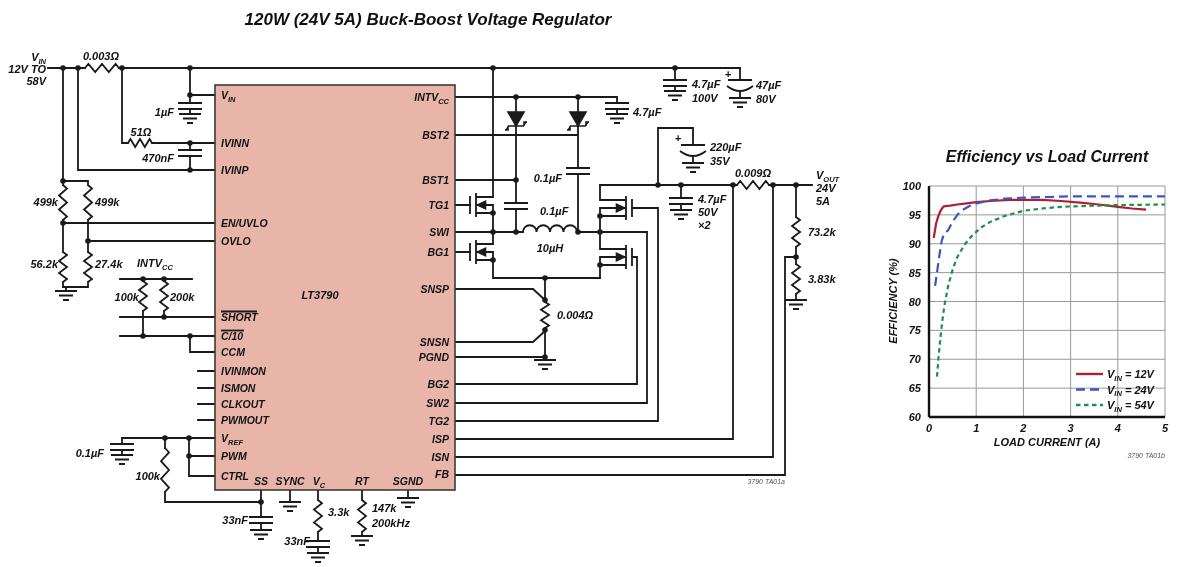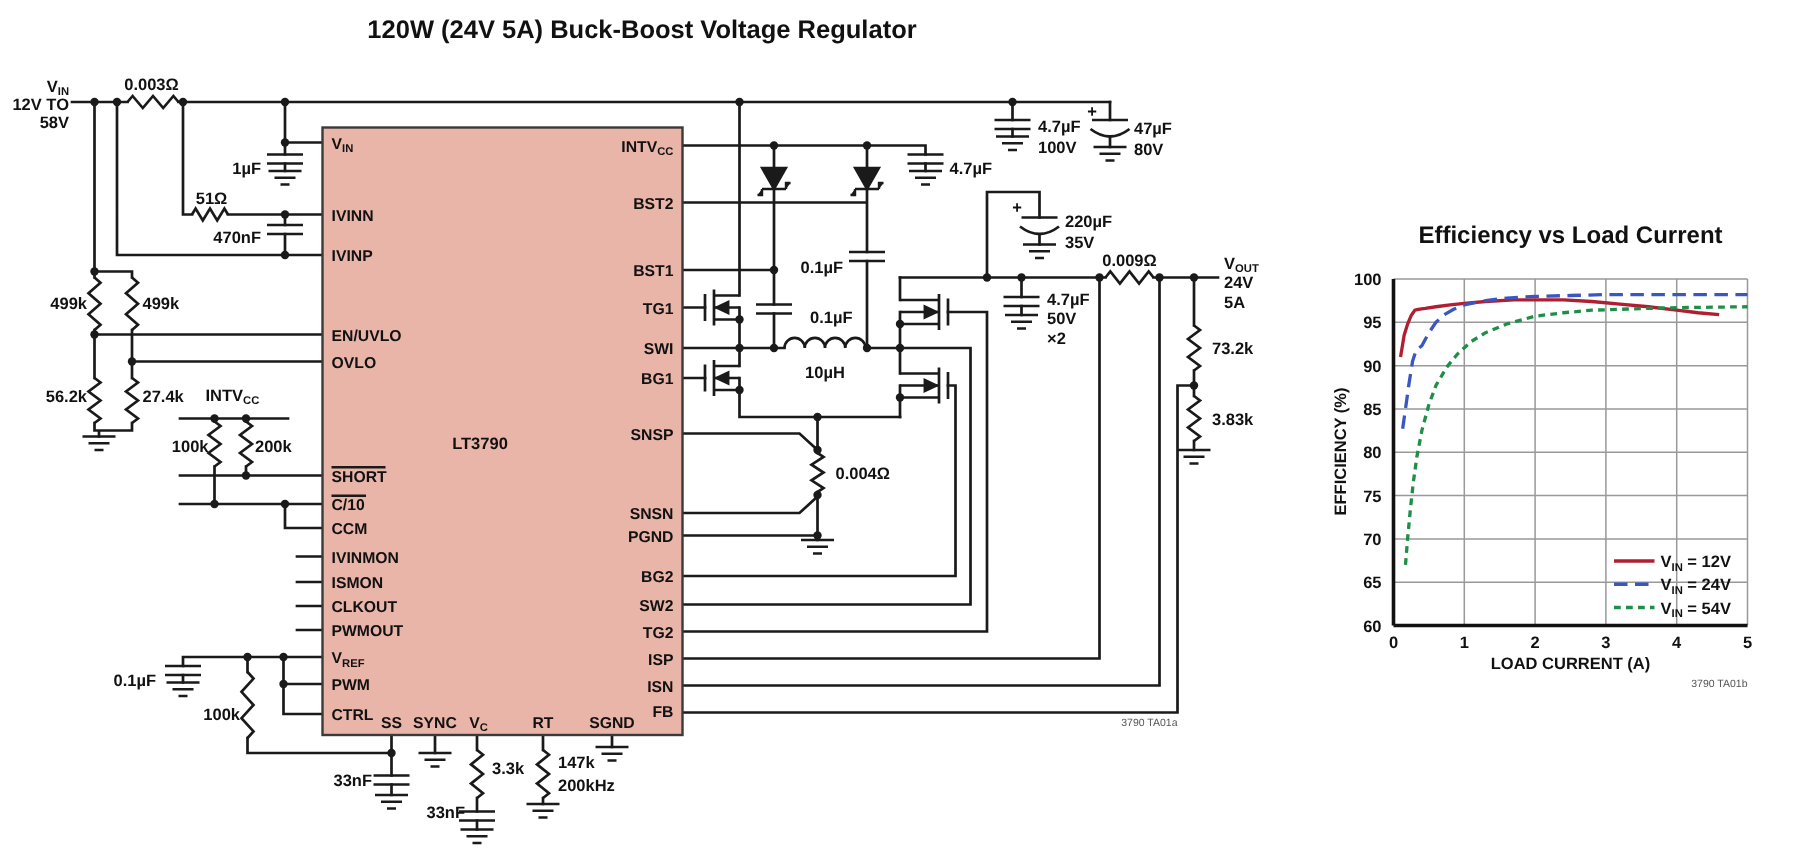--- a/index.html
+++ b/index.html
@@ -1,17 +1,17 @@
 <!DOCTYPE html>
 <html><head>
 <meta charset="utf-8">
 <style>
   html,body{margin:0;padding:0;background:#fff;}
   .canvas{position:relative;width:1200px;height:567px;background:#ffffff;overflow:hidden;
-          font-family:"Liberation Sans",sans-serif;}
+          font-family:"Liberation Sans",sans-serif;font-style:italic;}
   svg{position:absolute;left:0;top:0;}
   .wire{stroke:#1a1a1a;stroke-width:1.8;fill:none;stroke-linecap:square;}
   .sym{stroke:#1a1a1a;stroke-width:1.8;fill:none;}
   .fil{stroke:#1a1a1a;stroke-width:1.6;fill:#1a1a1a;}
   .dot{fill:#1a1a1a;stroke:none;}
   text{fill:#111;font-family:"Liberation Sans",sans-serif;}
   .title{font-size:17px;font-weight:bold;}
   .ctitle{font-size:16px;font-weight:bold;}
   .lbl{font-size:11px;font-weight:bold;}
   .pin{font-size:10.5px;font-weight:bold;}

